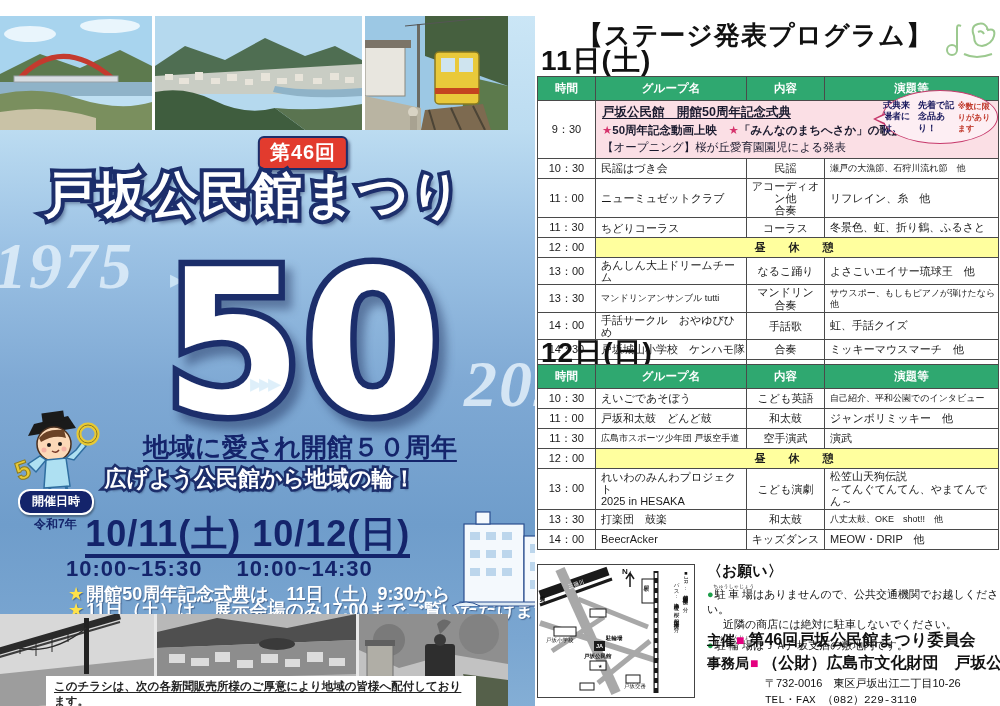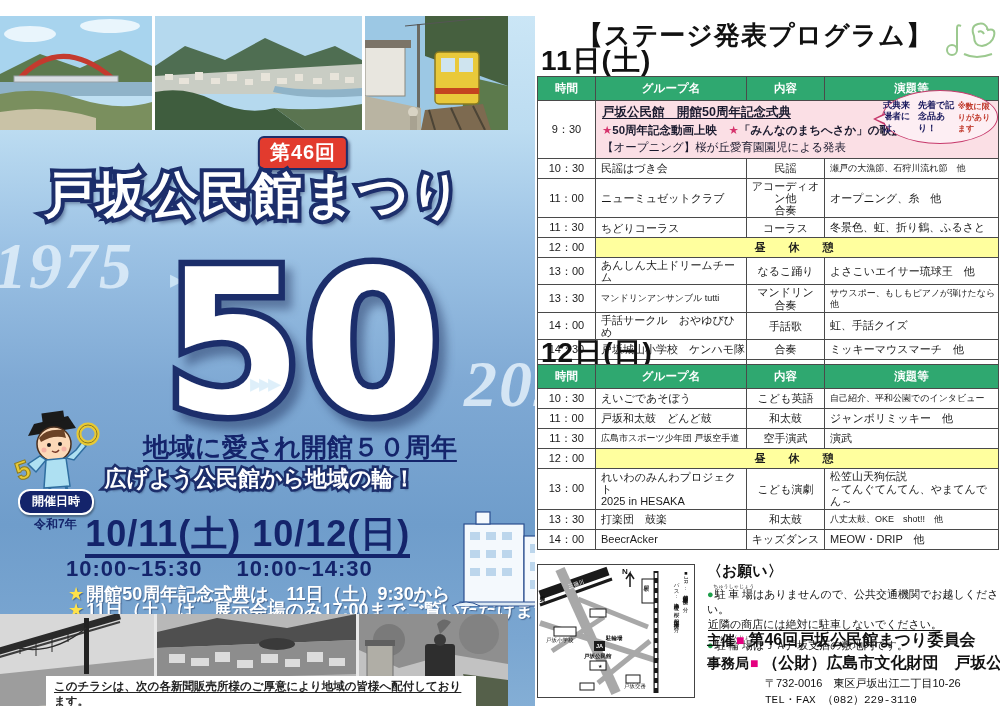--- a/index.html
+++ b/index.html
@@ -115,21 +115,21 @@
   .map-label { position:absolute; font-size:5.5px; color:#111; white-space:nowrap; }
   .map-label.vert { writing-mode:vertical-rl; }
   .map-access { position:absolute; writing-mode:vertical-rl; font-size:5.5px; color:#111; letter-spacing:.5px; }
   .acc1 { right:4px; top:5px; height:124px; }
   .acc2 { right:13px; top:14px; height:112px; }
 
   .request { position:absolute; left:172px; top:562px; width:292px; color:#111; }
   .req-title { font-size:15px; font-weight:bold; }
   .req-item { font-size:11px; margin-top:3px; line-height:1.35; }
   .req-item .dot { color:#1e9e4a; font-size:11px; margin-right:1px; }
-  .req-underline { text-decoration:underline; text-underline-offset:2px; margin-left:1px; }
+  .req-underline { text-underline-offset:2px; margin-left:16px; }
   ruby rt { font-size:5px; }
 
   .organizer { position:absolute; left:172px; top:630px; width:300px; color:#111; }
   .org-row { display:flex; align-items:baseline; margin-bottom:2px; }
   .org-label { font-size:14px; font-weight:bold; white-space:nowrap; }
   .org-label .sq { color:#e4007f; margin:0 4px 0 1px; }
   .org-value { font-size:16px; font-weight:bold; white-space:nowrap; }
   .org-addr { font-size:11px; margin-left:58px; margin-top:1px; }
   .org-tel { font-size:11px; margin-left:58px; margin-top:1px; font-family:"Liberation Mono","DejaVu Sans Mono",monospace; }
 </style>
@@ -411,21 +411,21 @@
             <td class="c-time">10：30</td>
             <td class="c-group">民謡はづき会</td>
             <td class="c-content">民謡</td>
             <td class="c-program sm">瀬戸の大漁節、石狩川流れ節　他</td>
           </tr>
           <tr>
             <td class="c-time">11：00</td>
             <td class="c-group">ニューミュゼットクラブ</td>
             <td class="c-content">アコーディオン他
 合奏</td>
-            <td class="c-program">オープニング、糸　他</td>
+            <td class="c-program">リフレイン、糸　他</td>
           </tr>
           <tr>
             <td class="c-time">11：30</td>
             <td class="c-group">ちどりコーラス</td>
             <td class="c-content">コーラス</td>
             <td class="c-program">冬景色、虹、折り鶴、ふるさと</td>
           </tr>
           <tr>
             <td class="c-time">12：00</td>
             <td colspan="3" class="c-break">昼　休　憩</td>

